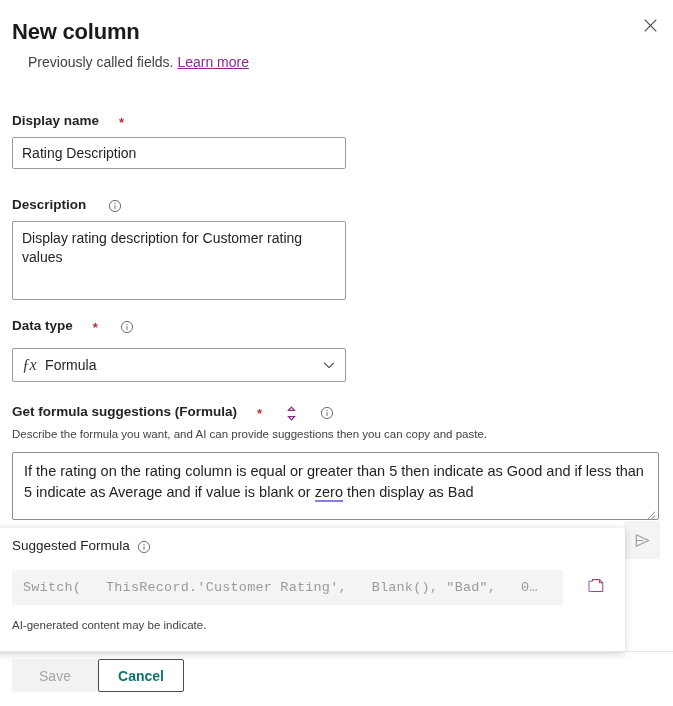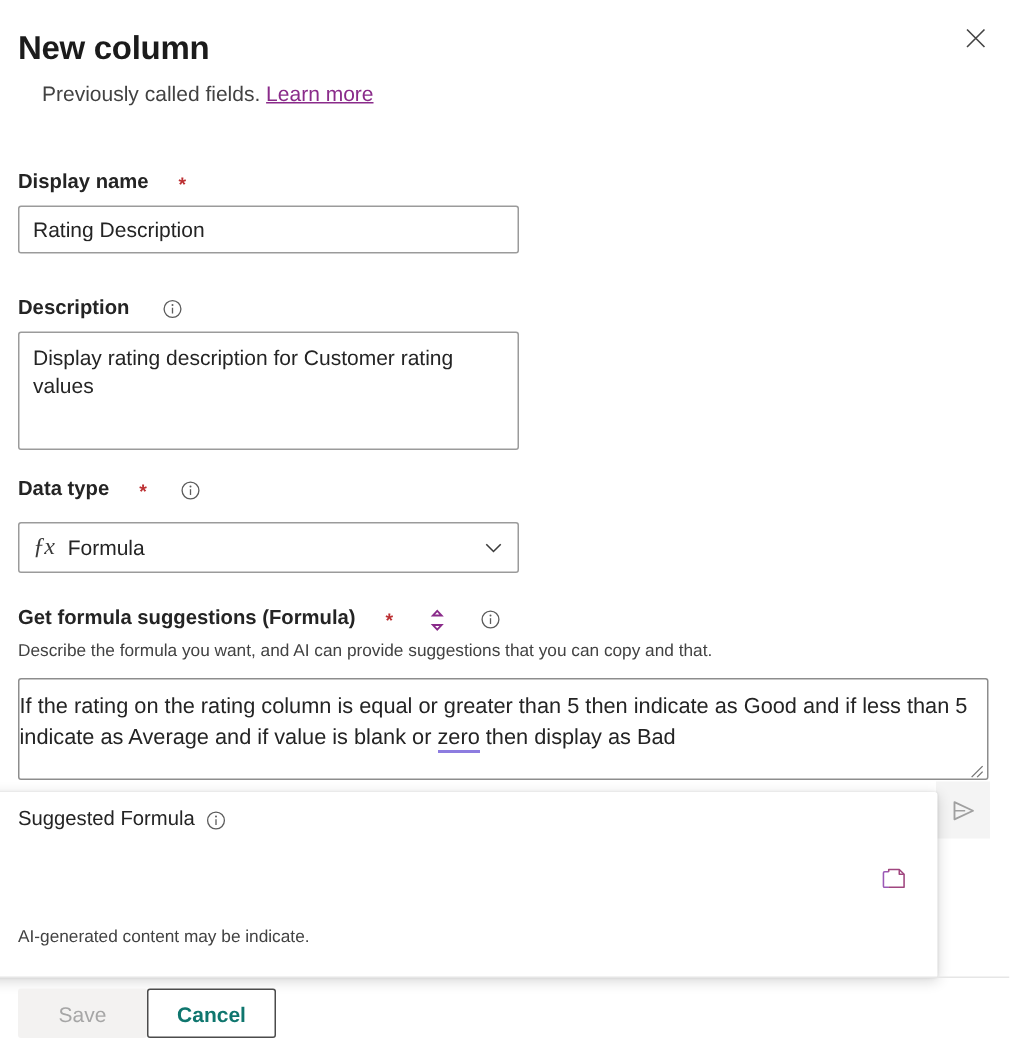--- a/index.html
+++ b/index.html
@@ -180,21 +180,21 @@
   .prompt-area {
     box-sizing: border-box;
     position: absolute;
     left: 12px;
     top: 452px;
     width: 647px;
     height: 68px;
     border: 1px solid #8d8d8d;
     border-radius: 2px;
     background: #fff;
-    padding: 8px 0;
+    padding: 8px 11px;
     font-family: "Liberation Sans", sans-serif;
     font-size: 14.5px;
     line-height: 21px;
     color: #242424;
     resize: none;
     outline: none;
     overflow: hidden;
   }
   .resize-grip {
     position: absolute;
@@ -402,21 +402,21 @@
         </svg>
       </span>
       <span class="info-icon">
         <svg width="14" height="14" viewBox="0 0 16 16">
           <circle cx="8" cy="8" r="6.4" fill="none" stroke="#5c5c5c" stroke-width="1"></circle>
           <circle cx="8" cy="4.9" r="0.75" fill="#5c5c5c"></circle>
           <path d="M8 7 L8 11.4" stroke="#5c5c5c" stroke-width="1" fill="none"></path>
         </svg>
       </span>
     </div>
-    <div class="hint">Describe the formula you want, and AI can provide suggestions that you can copy and that.</div>
+    <div class="hint">Describe the formula you want, and AI can provide suggestions then you can copy and paste.</div>
   </div>
 
   <div class="prompt-area">
     <span>If the rating on the rating column is equal or greater than 5 then indicate as Good and if less than 5 indicate as Average and if value is blank or </span><span class="spell">zero</span><span> then display as Bad</span>
   </div>
   <span class="resize-grip">
     <svg width="11" height="11" viewBox="0 0 12 12">
       <path d="M11 3 L3 11 M11 7 L7 11" stroke="#767676" stroke-width="1"></path>
     </svg>
   </span>
@@ -433,20 +433,23 @@
       <span>Suggested Formula</span>
       <span class="info-icon">
         <svg width="14" height="14" viewBox="0 0 16 16">
           <circle cx="8" cy="8" r="6.4" fill="none" stroke="#5c5c5c" stroke-width="1"></circle>
           <circle cx="8" cy="4.9" r="0.75" fill="#5c5c5c"></circle>
           <path d="M8 7 L8 11.4" stroke="#5c5c5c" stroke-width="1" fill="none"></path>
         </svg>
       </span>
     </div>
 
+    <div class="formula-box">
+      <span class="formula-text">Switch(   ThisRecord.'Customer Rating',   Blank(), "Bad",   0…</span>
+    </div>
 
     <button class="copy-btn">
       <svg width="19" height="20" viewBox="0 0 20 21">
         <rect x="1.2" y="3.2" width="10" height="13" rx="1" fill="#ffffff" stroke="#9b59b6" stroke-width="1.3"></rect>
         <path d="M5.6 3.2 L5.6 1.3 L14.4 1.3 L18.4 5.3 L18.4 16.2 L5.6 16.2" fill="#ffffff" stroke="#a0467f" stroke-width="1.3" stroke-linejoin="round"></path>
         <path d="M14.4 1.3 L14.4 5.3 L18.4 5.3" fill="none" stroke="#a0467f" stroke-width="1.3" stroke-linejoin="round"></path>
       </svg>
     </button>
 
     <div class="disclaimer">AI-generated content may be indicate.</div>

